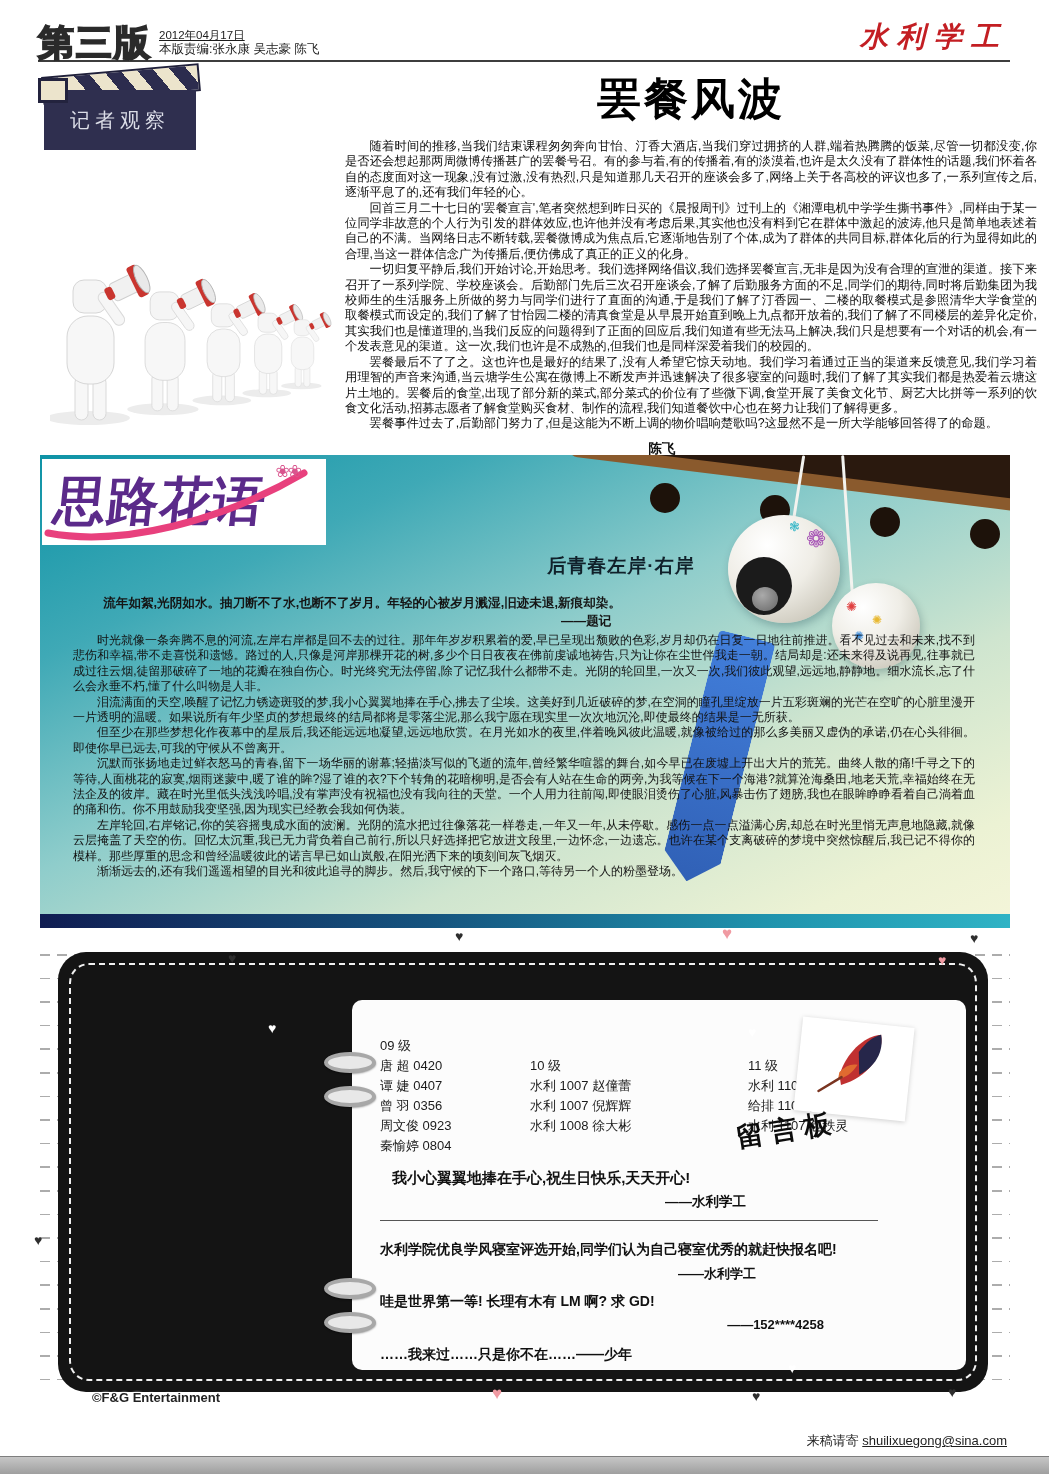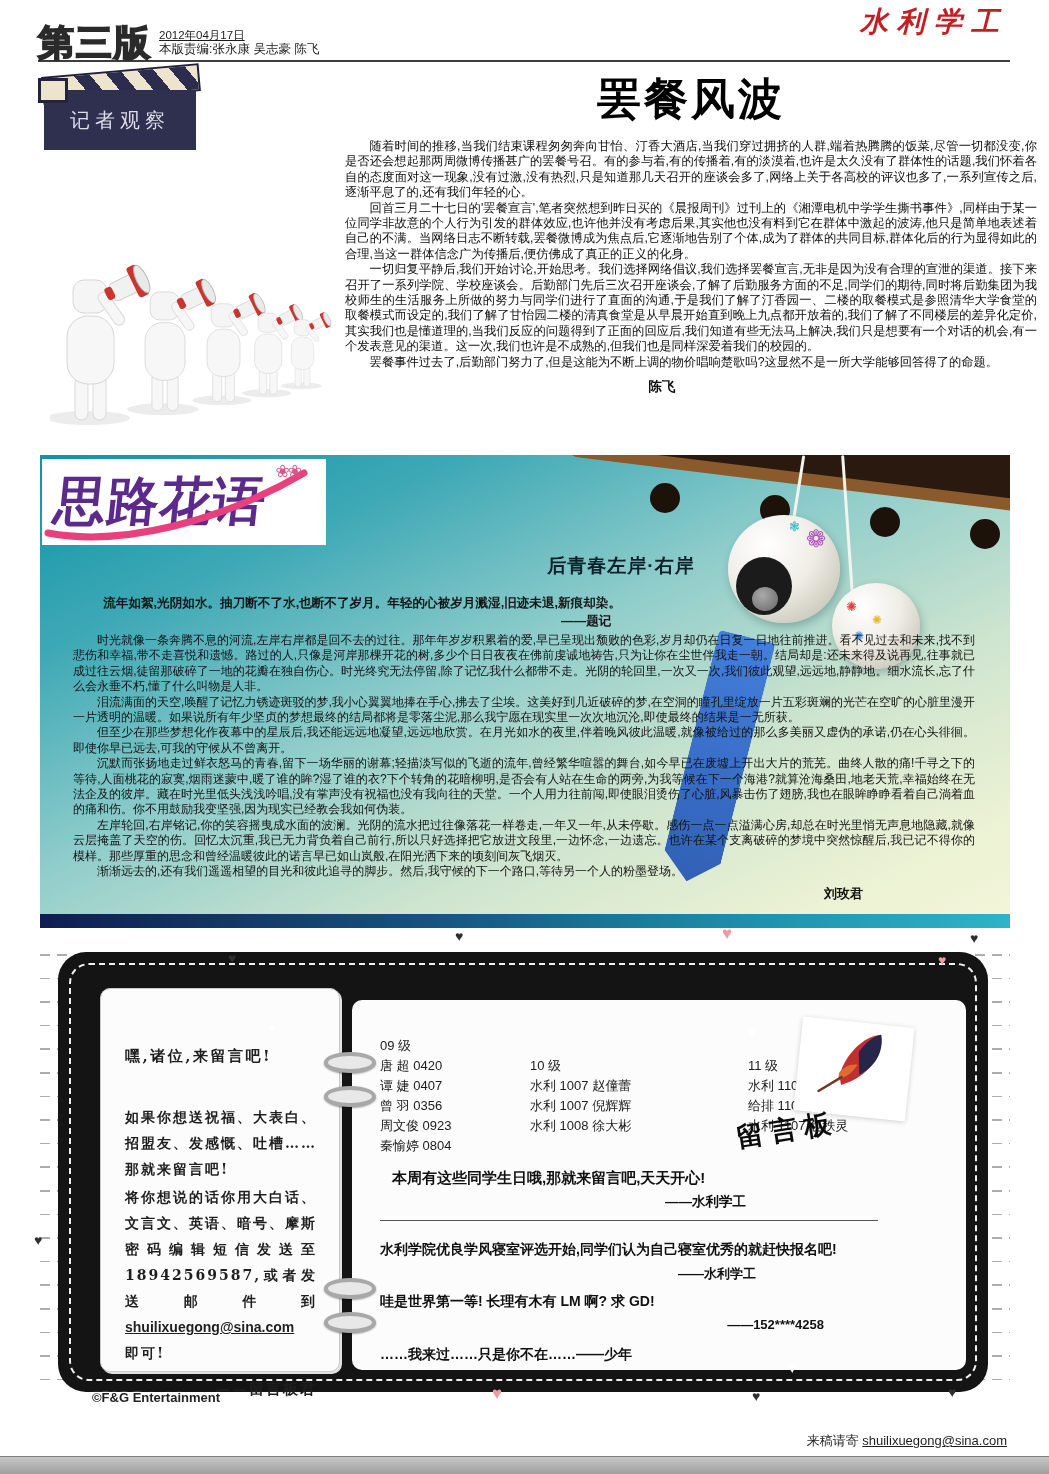--- a/index.html
+++ b/index.html
@@ -6,21 +6,21 @@
   body{width:1049px;height:1474px;position:relative;background:#fff;overflow:hidden;
        font-family:"Liberation Sans",sans-serif;color:#111;}
   
   .header{position:absolute;left:38px;top:22px;right:39px;height:38px;border-bottom:2px solid #3d3d3d;}
   .hdr-left{position:absolute;left:0;bottom:2px;display:flex;align-items:flex-end;gap:7px;}
   .page-label{font-size:36px;font-weight:800;line-height:.85;color:#fff;
               -webkit-text-stroke:1.8px #2a2a2a;letter-spacing:2px;font-family:"DejaVu Serif",serif;}
   .hdr-meta{display:flex;flex-direction:column;line-height:1.25;}
   .hdr-date{font-size:11.5px;color:#1c1c1c;text-decoration:underline;}
   .hdr-editors{font-size:12.5px;color:#1c1c1c;}
-  .masthead{position:absolute;right:2px;bottom:19px;font-size:28px;font-weight:700;color:#c31e23;
+  .masthead{position:absolute;right:2px;bottom:4px;font-size:28px;font-weight:700;color:#c31e23;
             font-family:"DejaVu Serif",serif;font-style:italic;letter-spacing:9px;}
   
   .observer{position:absolute;left:44px;top:70px;width:152px;height:80px;}
   .clapper{position:absolute;left:-2px;top:0;right:-4px;height:24px;transform:rotate(-5deg);
            background:repeating-linear-gradient(55deg,#ece4cc 0 13px,#2c2c4e 13px 26px);
            border:2px solid #20203a;}
   .film-frame{position:absolute;left:-6px;top:8px;width:24px;height:19px;background:#ece4cc;
               border:3px solid #23233e;z-index:2;}
   .badge-box{position:absolute;left:0;right:0;top:20px;bottom:0;background:#2f2f4f;
              display:flex;align-items:center;justify-content:center;z-index:1;}
@@ -162,20 +162,21 @@
   <use href="#figman" transform="translate(148,136) scale(0.70)"></use>
   <use href="#figman" transform="translate(197,147) scale(0.58)"></use>
   <use href="#figman" transform="translate(235,155) scale(0.48)"></use>
 </svg>
 
 <div class="article">
   <h1>罢餐风波</h1>
   <p>随着时间的推移,当我们结束课程匆匆奔向甘怡、汀香大酒店,当我们穿过拥挤的人群,端着热腾腾的饭菜,尽管一切都没变,你是否还会想起那两周微博传播甚广的罢餐号召。有的参与着,有的传播着,有的淡漠着,也许是太久没有了群体性的话题,我们怀着各自的态度面对这一现象,没有过激,没有热烈,只是知道那几天召开的座谈会多了,网络上关于各高校的评议也多了,一系列宣传之后,逐渐平息了的,还有我们年轻的心。</p>
   <p>回首三月二十七日的'罢餐宣言',笔者突然想到昨日买的《晨报周刊》过刊上的《湘潭电机中学学生撕书事件》,同样由于某一位同学非故意的个人行为引发的群体效应,也许他并没有考虑后果,其实他也没有料到它在群体中激起的波涛,他只是简单地表述着自己的不满。当网络日志不断转载,罢餐微博成为焦点后,它逐渐地告别了个体,成为了群体的共同目标,群体化后的行为显得如此的合理,当这一群体信念广为传播后,便仿佛成了真正的正义的化身。</p>
   <p>一切归复平静后,我们开始讨论,开始思考。我们选择网络倡议,我们选择罢餐宣言,无非是因为没有合理的宣泄的渠道。接下来召开了一系列学院、学校座谈会。后勤部门先后三次召开座谈会,了解了后勤服务方面的不足,同学们的期待,同时将后勤集团为我校师生的生活服务上所做的努力与同学们进行了直面的沟通,于是我们了解了汀香园一、二楼的取餐模式是参照清华大学食堂的取餐模式而设定的,我们了解了甘怡园二楼的清真食堂是从早晨开始直到晚上九点都开放着的,我们了解了不同楼层的差异化定价,其实我们也是懂道理的,当我们反应的问题得到了正面的回应后,我们知道有些无法马上解决,我们只是想要有一个对话的机会,有一个发表意见的渠道。这一次,我们也许是不成熟的,但我们也是同样深爱着我们的校园的。</p>
+  <p>罢餐最后不了了之。这也许也是最好的结果了,没有人希望它惊天动地。我们学习着通过正当的渠道来反馈意见,我们学习着用理智的声音来沟通,当云塘学生公寓在微博上不断发声并迅速解决了很多寝室的问题时,我们了解了其实我们都是热爱着云塘这片土地的。罢餐后的食堂,出现了部分新的菜式,部分菜式的价位有了些微下调,食堂开展了美食文化节、厨艺大比拼等一系列的饮食文化活动,招募志愿者了解食堂购买食材、制作的流程,我们知道餐饮中心也在努力让我们了解得更多。</p>
   <p>罢餐事件过去了,后勤部门努力了,但是这能为不断上调的物价唱响楚歌吗?这显然不是一所大学能够回答得了的命题。</p>
   <div class="author">陈飞</div>
 </div>
 
 <div class="essay">
   <div class="essay-art">
     <div class="beam-light"></div>
     <div class="beam-dark"></div>
     <div class="knob" style="right:330px;top:28px;"></div>
     <div class="knob" style="right:220px;top:40px;"></div>
@@ -210,21 +211,20 @@
 
   <div class="essay-body">
     <div class="epigraph">流年如絮,光阴如水。抽刀断不了水,也断不了岁月。年轻的心被岁月溅湿,旧迹未退,新痕却染。</div>
     <div class="epigraph-label">——题记</div>
     <p>时光就像一条奔腾不息的河流,左岸右岸都是回不去的过往。那年年岁岁积累着的爱,早已呈现出颓败的色彩,岁月却仍在日复一日地往前推进。看不见过去和未来,找不到悲伤和幸福,带不走喜悦和遗憾。路过的人,只像是河岸那棵开花的树,多少个日日夜夜在佛前虔诚地祷告,只为让你在尘世伴我走一朝。结局却是:还未来得及说再见,往事就已成过往云烟,徒留那破碎了一地的花瓣在独自伤心。时光终究无法停留,除了记忆我什么都带不走。光阴的轮回里,一次又一次,我们彼此观望,远远地,静静地。细水流长,忘了什么会永垂不朽,懂了什么叫物是人非。</p>
     <p>泪流满面的天空,唤醒了记忆力锈迹斑驳的梦,我小心翼翼地捧在手心,拂去了尘埃。这美好到几近破碎的梦,在空洞的瞳孔里绽放一片五彩斑斓的光芒在空旷的心脏里漫开一片透明的温暖。如果说所有年少坚贞的梦想最终的结局都将是零落尘泥,那么我宁愿在现实里一次次地沉沦,即使最终的结果是一无所获。</p>
     <p>但至少在那些梦想化作夜幕中的星辰后,我还能远远地凝望,远远地欣赏。在月光如水的夜里,伴着晚风彼此温暖,就像被给过的那么多美丽又虚伪的承诺,仍在心头徘徊。即使你早已远去,可我的守候从不曾离开。</p>
     <p>沉默而张扬地走过鲜衣怒马的青春,留下一场华丽的谢幕;轻描淡写似的飞逝的流年,曾经繁华喧嚣的舞台,如今早已在废墟上开出大片的荒芜。曲终人散的痛!千寻之下的等待,人面桃花的寂寞,烟雨迷蒙中,暖了谁的眸?湿了谁的衣?下个转角的花暗柳明,是否会有人站在生命的两旁,为我等候在下一个海港?就算沧海桑田,地老天荒,幸福始终在无法企及的彼岸。藏在时光里低头浅浅吟唱,没有掌声没有祝福也没有我向往的天堂。一个人用力往前闯,即使眼泪烫伤了心脏,风暴击伤了翅膀,我也在眼眸睁睁看着自己淌着血的痛和伤。你不用鼓励我变坚强,因为现实已经教会我如何伪装。</p>
     <p>左岸轮回,右岸铭记,你的笑容摇曳成水面的波澜。光阴的流水把过往像落花一样卷走,一年又一年,从未停歇。感伤一点一点溢满心房,却总在时光里悄无声息地隐藏,就像云层掩盖了天空的伤。回忆太沉重,我已无力背负着自己前行,所以只好选择把它放进文段里,一边怀念,一边遗忘。也许在某个支离破碎的梦境中突然惊醒后,我已记不得你的模样。那些厚重的思念和曾经温暖彼此的诺言早已如山岚般,在阳光洒下来的顷刻间灰飞烟灭。</p>
     <p>渐渐远去的,还有我们遥遥相望的目光和彼此追寻的脚步。然后,我守候的下一个路口,等待另一个人的粉墨登场。</p>
-    <div class="essay-author">刘玫君</div>
   </div>
 
   <div class="essay-bar"></div>
 </div>
 
 <div class="board">
   <span class="heart" style="left:415px;top:-4px;">♥</span>
   <span class="heart pink" style="left:682px;top:-8px;font-size:17px;">♥</span>
   <span class="heart" style="left:930px;top:-2px;">♥</span>
   <span class="heart" style="left:188px;top:18px;">♥</span>
@@ -233,30 +233,20 @@
   <span class="heart white" style="left:708px;top:92px;">♥</span>
   <span class="heart white" style="left:748px;top:428px;">♥</span>
   <span class="heart pink" style="left:452px;top:452px;font-size:17px;">♥</span>
   <span class="heart" style="left:712px;top:456px;">♥</span>
   <span class="heart" style="left:908px;top:452px;">♥</span>
   <span class="heart" style="left:-6px;top:300px;">♥</span>
 
   <div class="cover">
     <div class="stitch"></div>
 
-    <div class="page left">
-      <div class="lp-inner hand">
-        <div class="lp-head">嘿,诸位,来留言吧!</div>
-        <div class="lp-p">如果你想送祝福、大表白、招盟友、发感慨、吐槽……那就来留言吧!</div>
-        <div class="lp-p2">
-          <span>将你想说的话你用大白话、文言文、英语、暗号、摩斯密码编辑短信发送至 18942569587,或者发送邮件到 </span><span class="lp-email">shuilixuegong@sina.com</span><span> 即可!</span>
-        </div>
-        <div class="lp-sig">——留言板君</div>
-      </div>
-    </div>
 
     <div class="page right">
       <div class="feather-card">
         <svg width="112" height="94" viewBox="0 0 112 94">
           <g transform="rotate(38 56 40)">
             <path d="M56,2 C72,14 76,42 62,66 L54,60 C44,40 44,16 56,2 Z" fill="#c03030"></path>
             <path d="M56,2 C70,12 74,30 68,46 L52,30 C50,18 52,8 56,2 Z" fill="#26264a"></path>
             <path d="M60,40 C62,50 60,58 56,64 L52,58 C52,50 54,44 60,40 Z" fill="#e06a30"></path>
             <path d="M57,60 L50,86" stroke="#7a3420" stroke-width="2.5" stroke-linecap="round" fill="none"></path>
           </g>
@@ -278,21 +268,21 @@
           <span>曾 羽 0356</span>
           <span>水利 1007 倪辉辉</span>
           <span>给排 1101 麦劲扬</span>
           <span>周文俊 0923</span>
           <span>水利 1008 徐大彬</span>
           <span>水利 1107 包秩灵</span>
           <span>秦愉婷 0804</span>
           <span></span>
           <span></span>
         </div>
-        <div class="bday-note">本周有这些同学生日哦,那就来留言吧,天天开心!</div>
+        <div class="bday-note">我小心翼翼地捧在手心,祝生日快乐,天天开心!</div>
         <div class="bday-sig">——水利学工</div>
         <div class="divider"></div>
         <div class="msgs">
           <div class="msg-text">水利学院优良学风寝室评选开始,同学们认为自己寝室优秀的就赶快报名吧!</div>
           <div class="msg-sig pr140">——水利学工</div>
           <div class="msg-text">哇是世界第一等! 长理有木有 LM 啊? 求 GD!</div>
           <div class="msg-sig pr75">——152****4258</div>
           <div class="msg-row">
             <span class="msg-text">……我来过……只是你不在……</span>
             <span class="msg-text">——少年</span>

